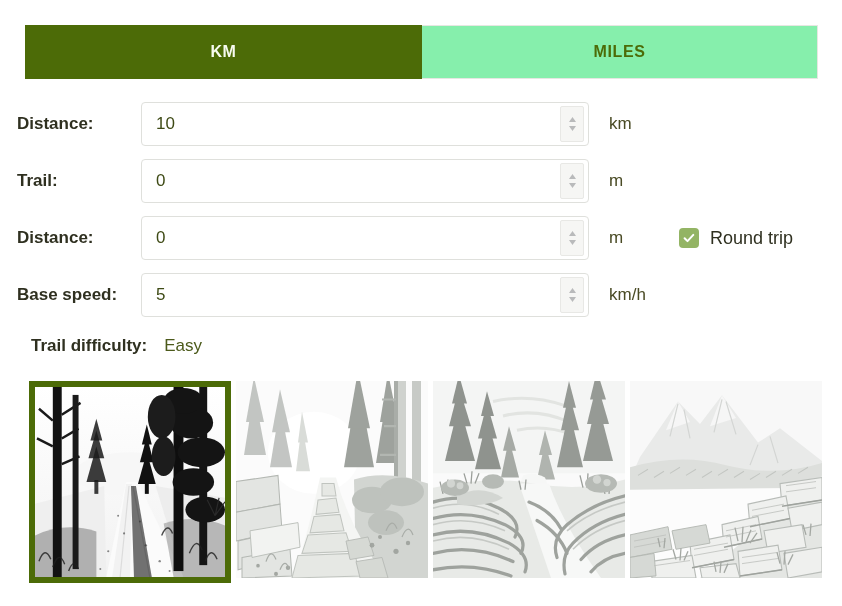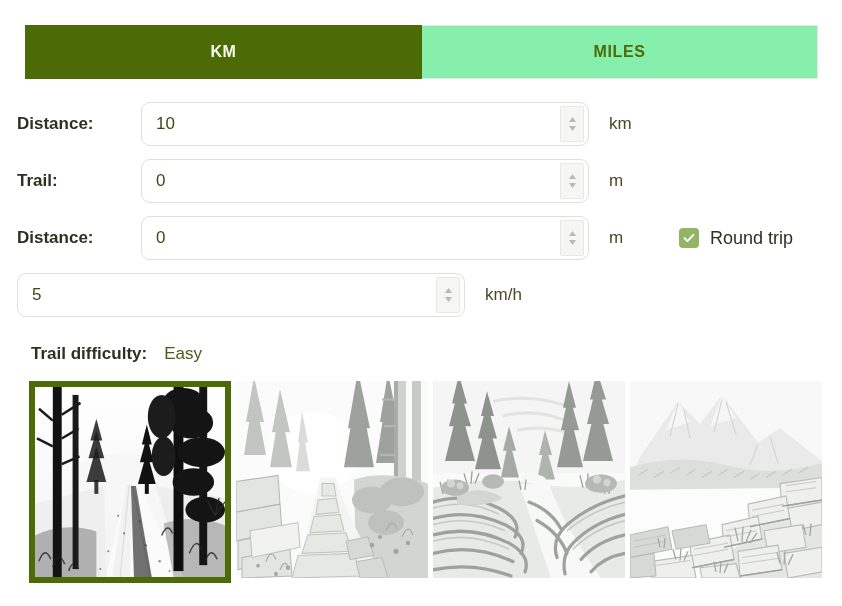--- a/index.html
+++ b/index.html
@@ -69,21 +69,21 @@
     font-weight: bold;
     color: #2f3020;
     flex: 0 0 124px;
   }
   .field {
     position: relative;
     width: 448px;
     height: 44px;
     background: #ffffff;
     border: 1px solid #dfe0dc;
-    border-radius: 9px;
+    border-radius: 4px;
     box-sizing: border-box;
     display: flex;
     align-items: center;
   }
   .field-value {
     font-size: 17px;
     color: #3e4a15;
     padding-left: 14px;
     background: transparent;
     border: none;
@@ -139,21 +139,21 @@
     font-size: 18px;
     color: #2f3020;
     margin-left: 11px;
     white-space: nowrap;
   }
 
   
   .difficulty {
     position: absolute;
     left: 31px;
-    top: 344px;
+    top: 336px;
     display: flex;
     align-items: baseline;
     font-size: 17px;
   }
   .difficulty-label {
     font-weight: bold;
     color: #2f3020;
   }
   .difficulty-value {
     color: #4c5a1b;
@@ -243,20 +243,21 @@
       <span class="checkbox">
         <svg width="14" height="14" viewBox="0 0 14 14" aria-hidden="true">
           <path d="M2.6 7.2 L5.5 10.1 L11.3 3.9" stroke="#ffffff" stroke-width="2" fill="none" stroke-linecap="round" stroke-linejoin="round"></path>
         </svg>
       </span>
       <span class="roundtrip-label">Round trip</span>
     </div>
   </div>
 
   <div class="row">
+    <div class="row-label">Base speed:</div>
     <div class="field">
       <input class="field-value" type="text" value="5" style="">
       <div class="spinner">
         <svg width="11" height="18" viewBox="0 0 11 18" aria-hidden="true">
           <path d="M5.5 2 L9 7 L2 7 Z" fill="#b9babb"></path>
           <path d="M5.5 16 L9 11 L2 11 Z" fill="#b9babb"></path>
         </svg>
       </div>
     </div>
     <div class="unit">km/h</div>

